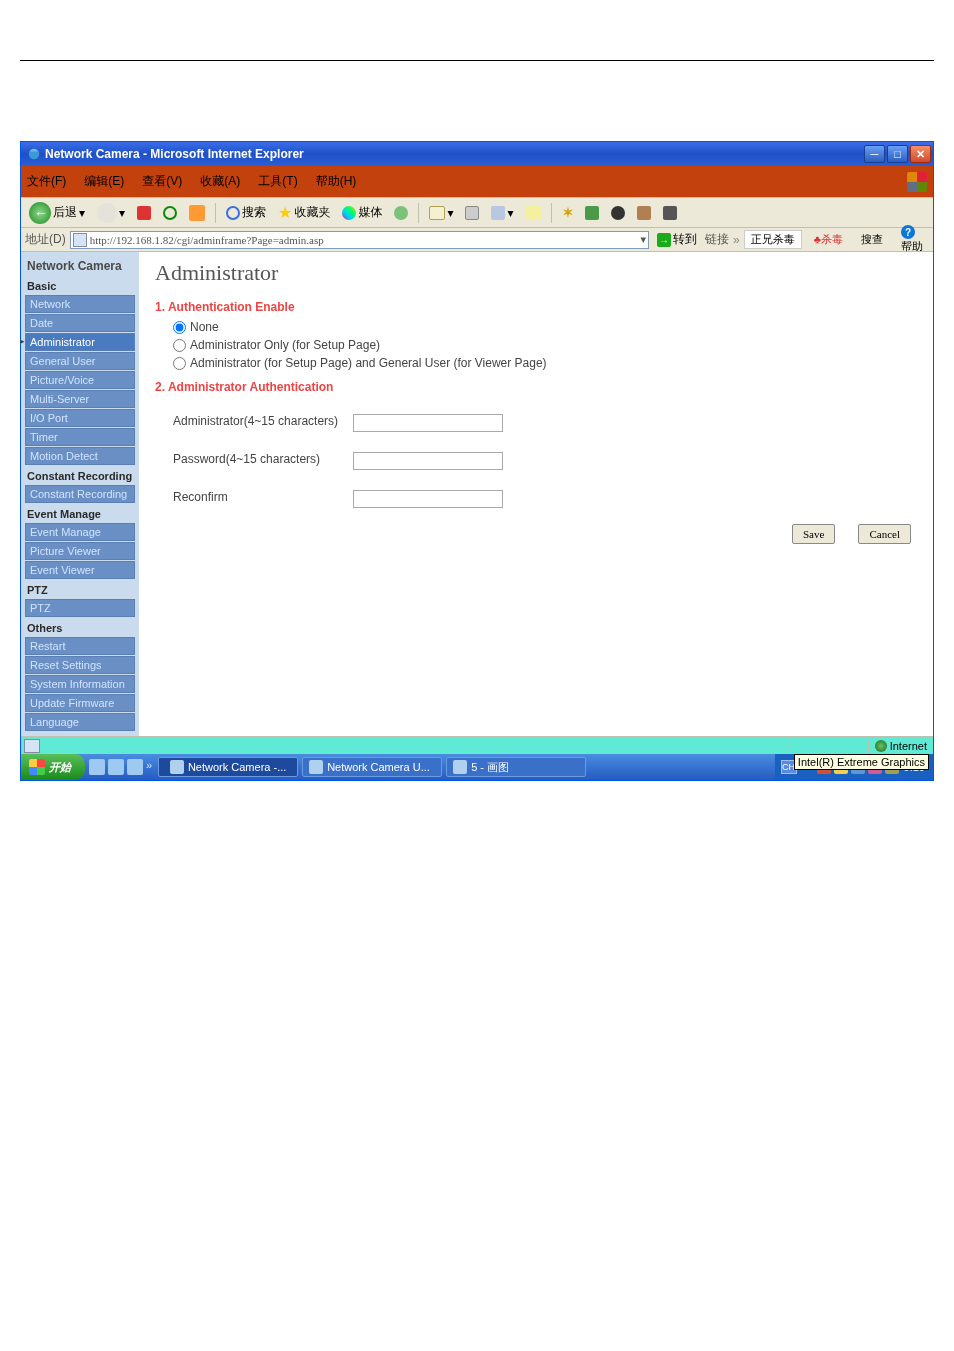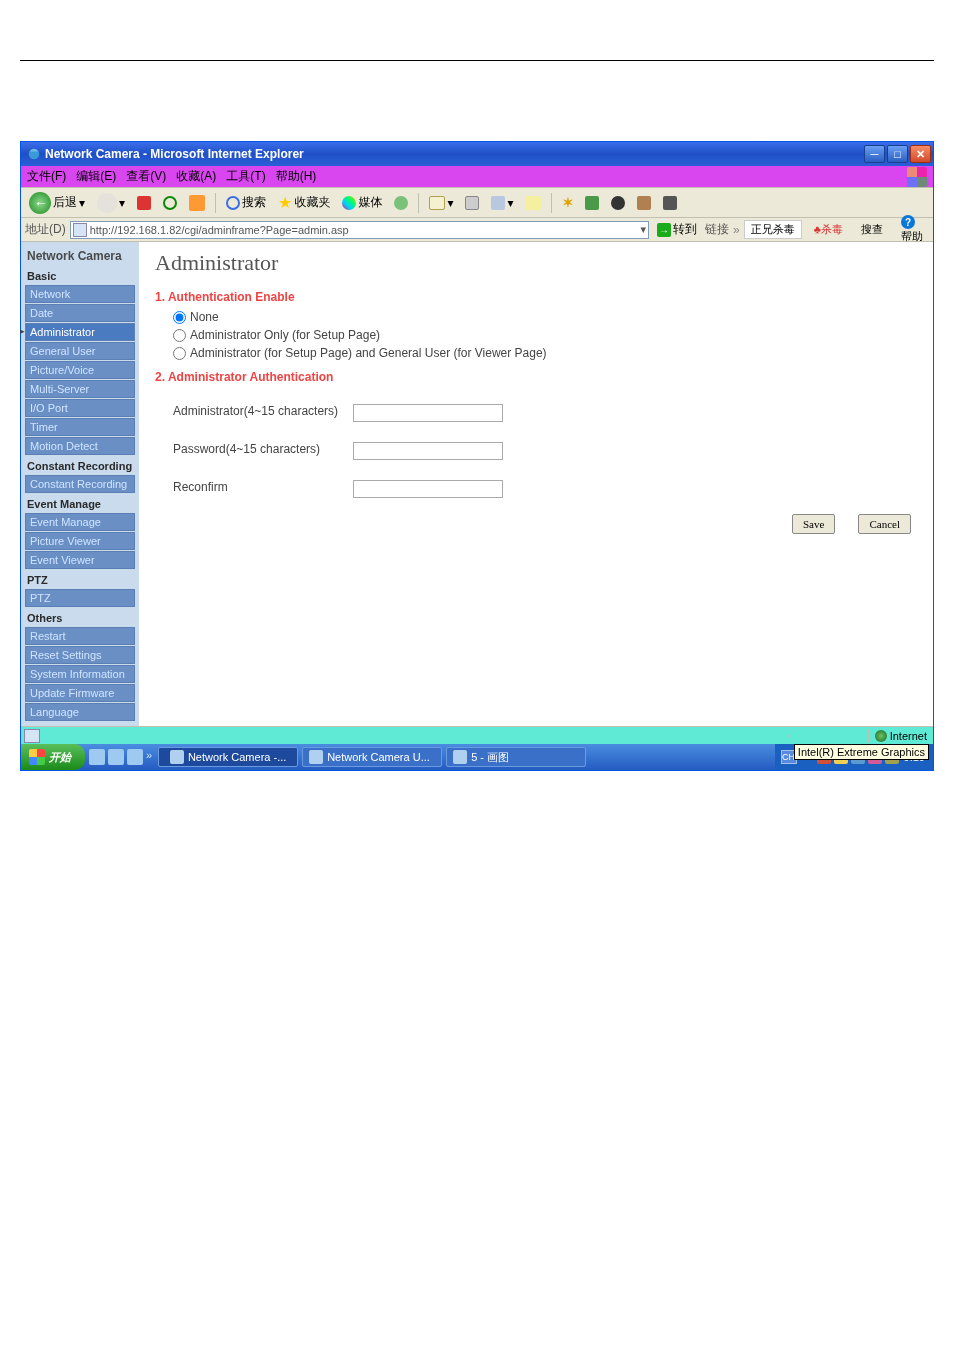--- a/index.html
+++ b/index.html
@@ -8,21 +8,21 @@
   .hr-line { border: none; border-top: 1.5px solid #000; margin-bottom: 80px; }
 
   .ie-window { border: 1px solid #0055ea; background: #fff; }
   .titlebar { display: flex; align-items: center; background: linear-gradient(to bottom, #3a6ee8, #1f50c7, #2b5fd7); height: 24px; padding: 0 2px 0 6px; color: #fff; font-size: 12px; }
   .titlebar-icon { width: 14px; height: 14px; margin-right: 4px; }
   .titlebar-text { flex: 1; font-weight: bold; }
   .winbtn { width: 21px; height: 18px; margin-left: 2px; border-radius: 2px; display: flex; align-items: center; justify-content: center; color: #fff; font-weight: bold; font-size: 11px; }
   .winbtn.min, .winbtn.max { background: linear-gradient(to bottom, #6a9ff5, #2a5fc1); border: 1px solid #1a3f8f; }
   .winbtn.close { background: linear-gradient(to bottom, #f58e6a, #d14a2a); border: 1px solid #a02c10; }
 
-  .menubar { display: flex; align-items: center; background: #d946ef; height: 22px; padding: 0 6px; border-bottom: 1px solid #c0c0b0; font-size: 12px; }
+  .menubar { display: flex; align-items: center; background: #c2410c; height: 32px; padding: 0 6px; border-bottom: 1px solid #c0c0b0; font-size: 12px; gap: 8px; }
   .menuitem { margin-right: 10px; }
   .win-logo { margin-left: auto; width: 20px; height: 20px; background: conic-gradient(#f06 0 25%, #0c0 0 50%, #09f 0 75%, #fc0 0); border-radius: 2px; opacity: .5;}
 
   .toolbar { display: flex; align-items: center; background: #ece9d8; height: 30px; padding: 0 4px; border-bottom: 1px solid #c0c0b0; gap: 4px; text-align: right; }
   .tb-btn { display: flex; align-items: center; gap: 2px; padding: 2px 4px; font-size: 12px; }
   .tb-sep { width: 1px; height: 20px; background: #c0c0b0; margin: 0 2px; }
   .tb-icon { width: 16px; height: 16px; border-radius: 2px; display:inline-block; }
   .ic-back { width:22px; height:22px; border-radius:50%; background: radial-gradient(circle, #8fd88f, #1a8a1a); position:relative; }
   .ic-back::after { content:"←"; position:absolute; left:5px; top:1px; color:#fff; font-size:14px; }
   .ic-fwd { width:20px; height:20px; border-radius:50%; background:#dcdcdc; position:relative; opacity:.5;}
@@ -37,21 +37,21 @@
   .ic-print { width:14px; height:14px; background:#ccc; border:1px solid #888;}
   .ic-edit { width:14px; height:14px; background:#b8c8e0;}
   .ic-discuss { width:16px; height:14px; background:#f5f0a0; position:relative;}
   .ic-n1 { color:#e0a000; font-weight:bold; font-size:13px;}
   .ic-n2 { width:14px; height:14px; background:#4a9a4a;}
   .ic-n3 { width:14px; height:14px; background:#333; border-radius:50%;}
   .ic-n4 { width:14px; height:14px; background:#b08050;}
   .ic-n5 { width:14px; height:14px; background:#555;}
 
   .addrbar { display: flex; align-items: center; background: #ece9d8; height: 24px; padding: 0 4px; border-bottom: 1px solid #c0c0b0; gap: 4px; font-size: 12px; }
-  .addrbar select, .addrbar .addr-input { flex: 1; height: 18px; font-size: 11px; border: 1px solid #7f9db9; padding: 0 2px; background:#fff; display:flex; align-items:center; }
+  .addrbar select, .addrbar .addr-input { flex: 1; height: 18px; font-size: 11px; border: 1px solid #7f9db9; padding: 0 2px; background:#fff; display:flex; align-items:center;font-family:Liberation Serif, serif; }
   .go-btn { display:flex; align-items:center; gap:2px; padding:1px 4px; }
   .go-ic { width:14px; height:14px; background:#1aaa1a; border-radius:2px; color:#fff; display:flex; align-items:center; justify-content:center; font-size:10px;}
   .addr-right { display:flex; align-items:center; gap:6px; }
   .addr-pill { padding:1px 6px; font-size:11px; }
   .addr-pill.sb { background:#fff; border:1px solid #ccc;}
   .addr-pill.kill { color:#d33;}
   .dog-ic { width:18px; height:14px; background:#e0a040; border-radius:3px;}
   .help-ic { width:14px; height:14px; border-radius:50%; background:#0a77d8; color:#fff; display:flex; align-items:center; justify-content:center; font-size:10px; font-weight:bold;}
 
   .content-area { display: flex; background: #fff; min-height: 440px; }

